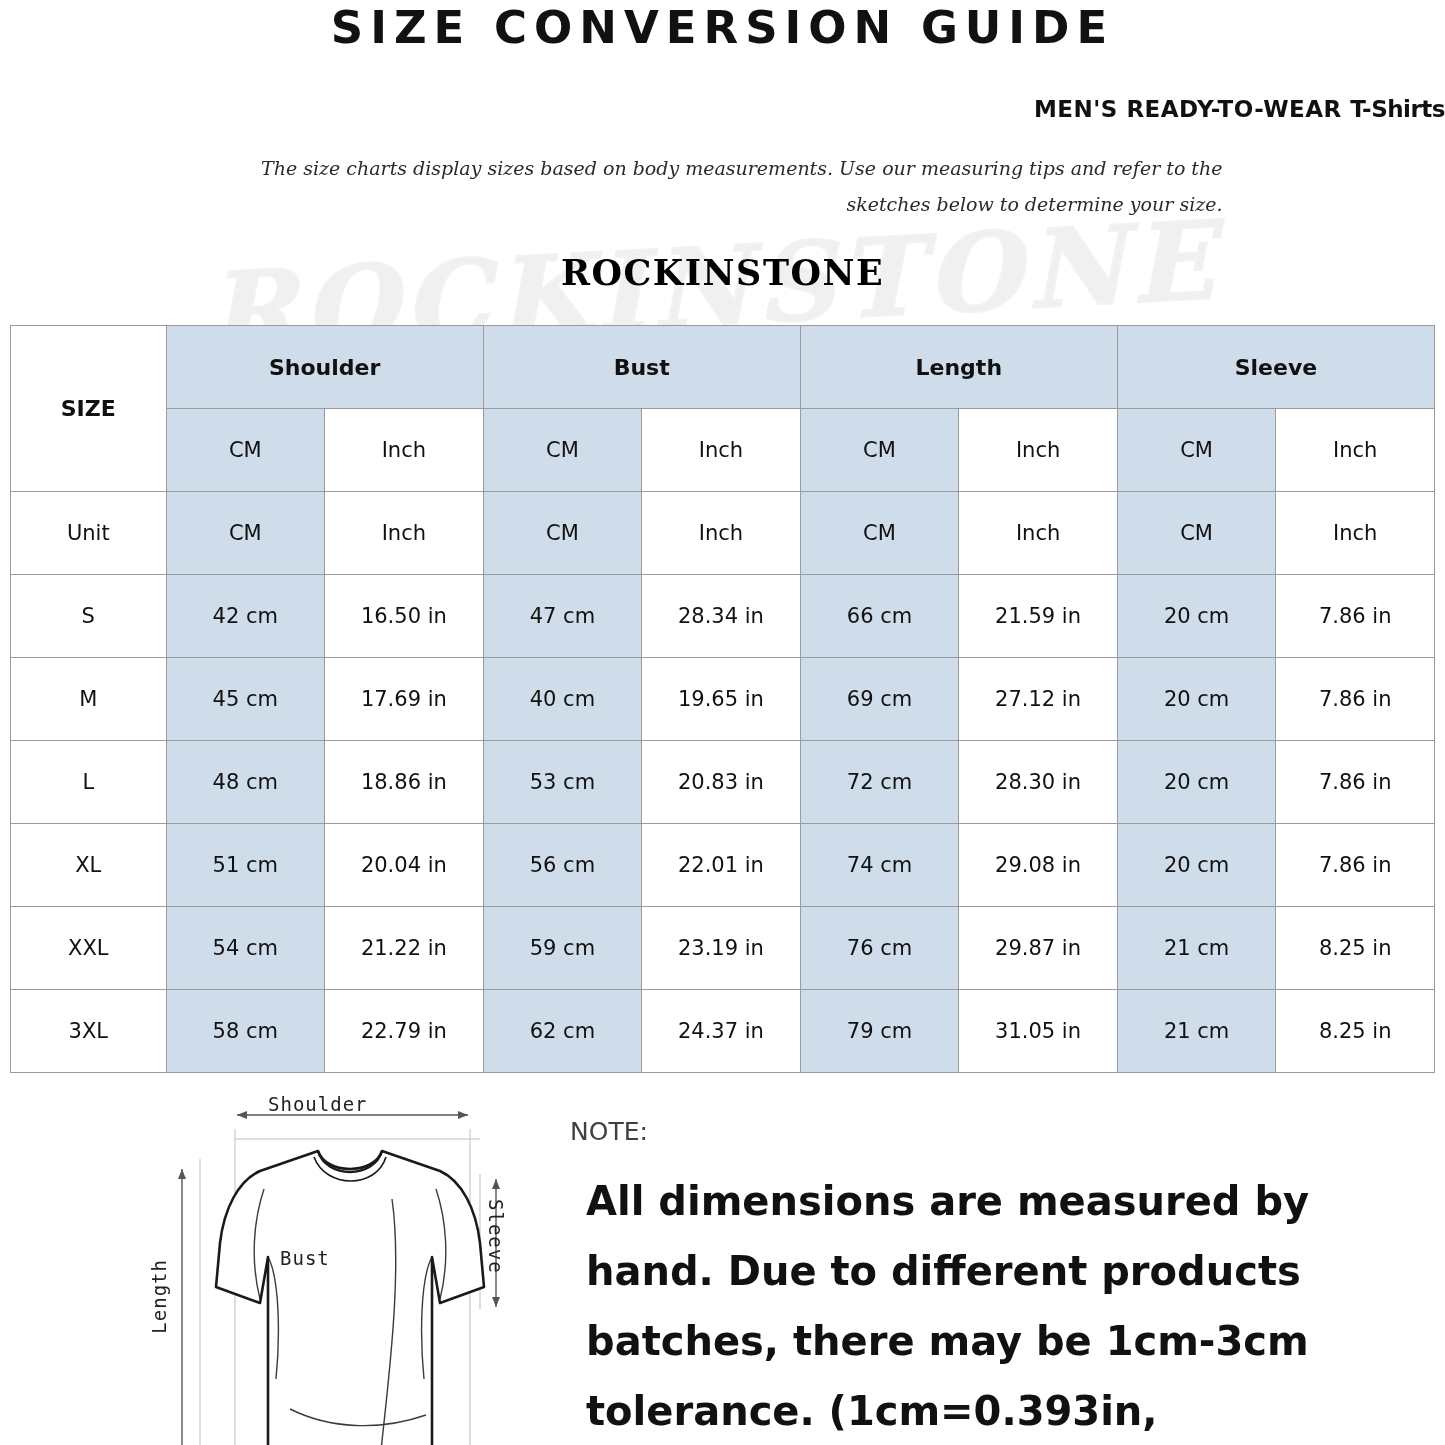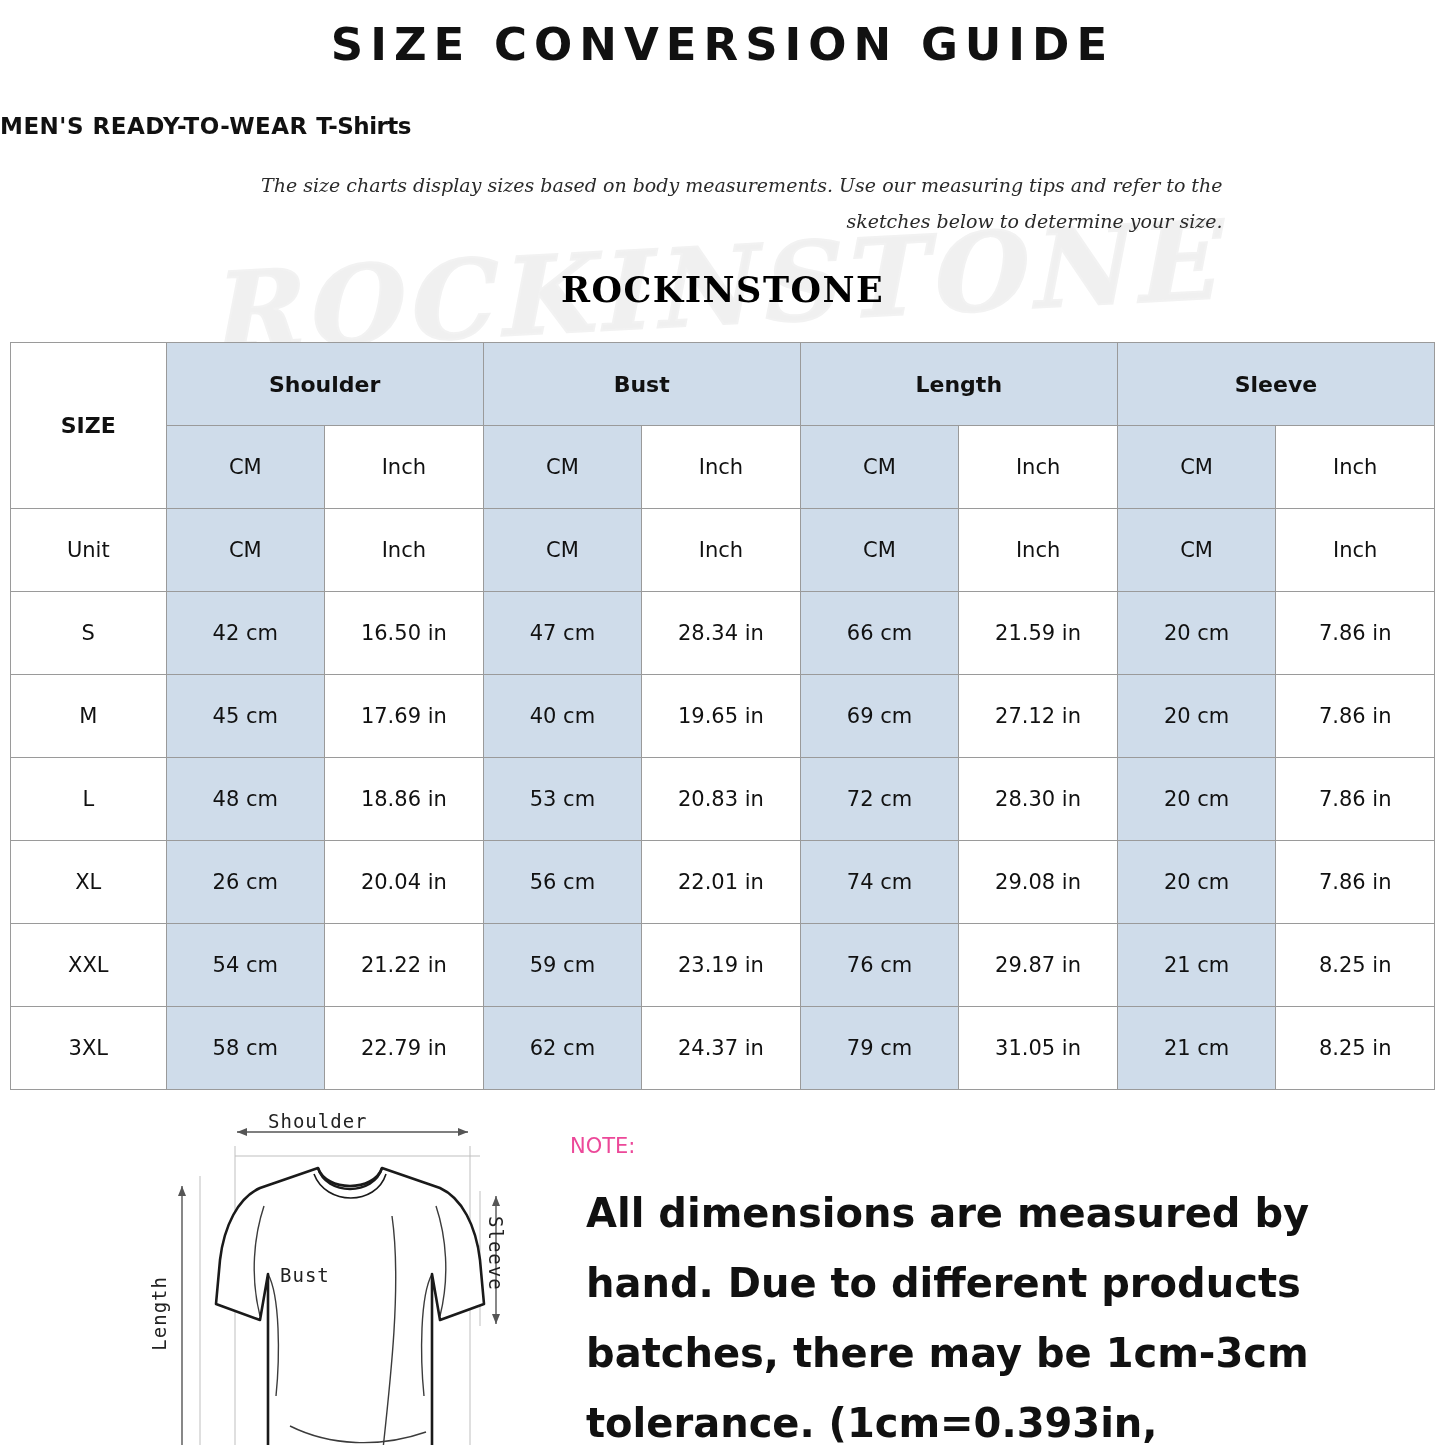--- a/index.html
+++ b/index.html
@@ -42,25 +42,25 @@
   .content { position: relative; z-index: 1; }
 
   
   .main-title {
     text-align: center;
     font-family: "DejaVu Sans", sans-serif;
     font-size: 45px;
     font-weight: 700;
     letter-spacing: 7px;
     color: #111111;
-    margin: 18px 0 0 0;
+    margin: 1px 0 0 0;
     padding: 0;
   }
   .subtitle {
-    text-align: left;
+    text-align: right;
     font-size: 23px;
     font-weight: 700;
     letter-spacing: 0.5px;
     color: #111111;
     margin: 42px 0 0 0;
   }
   .subtitle .sub-b { letter-spacing: -0.5px; }
 
   .desc {
     text-align: right;
@@ -120,23 +120,23 @@
     position: relative;
     margin-left: 130px;
     flex: none;
   }
   .note-wrap {
     flex: 1;
     padding-left: 10px;
     padding-top: 38px;
   }
   .note-title {
-    font-size: 21px;
+    font-size: 25px;
     font-weight: 400;
-    color: #ec4899;
+    color: #404040;
     margin: 0 0 20px 0;
   }
   .note-body {
     font-size: 40px;
     font-weight: 700;
     color: #111;
     line-height: 1.75;
     margin: 16px;
     max-width: 830px;
   }
@@ -242,21 +242,21 @@
         <td>18.86  in</td>
         <td class="hl">53 cm</td>
         <td>20.83  in</td>
         <td class="hl">72 cm</td>
         <td>28.30  in</td>
         <td class="hl">20 cm</td>
         <td>7.86  in</td>
       </tr>
       <tr>
         <td>XL</td>
-        <td class="hl">26 cm</td>
+        <td class="hl">51 cm</td>
         <td>20.04  in</td>
         <td class="hl">56 cm</td>
         <td>22.01  in</td>
         <td class="hl">74 cm</td>
         <td>29.08  in</td>
         <td class="hl">20 cm</td>
         <td>7.86  in</td>
       </tr>
       <tr>
         <td>XXL</td>

